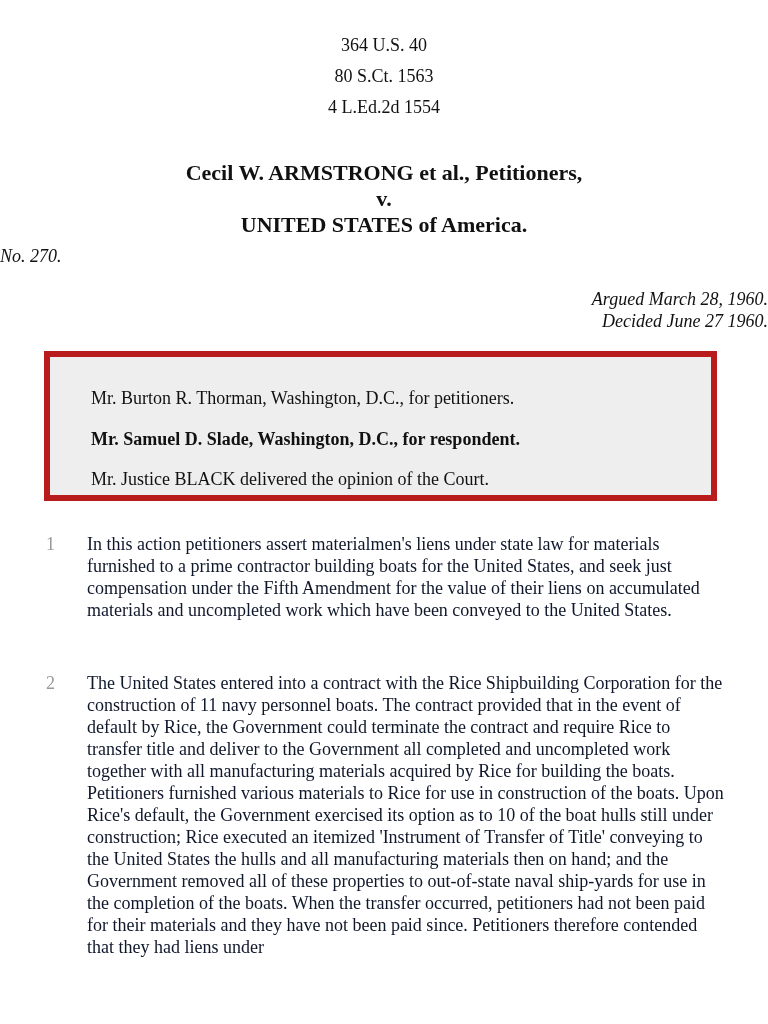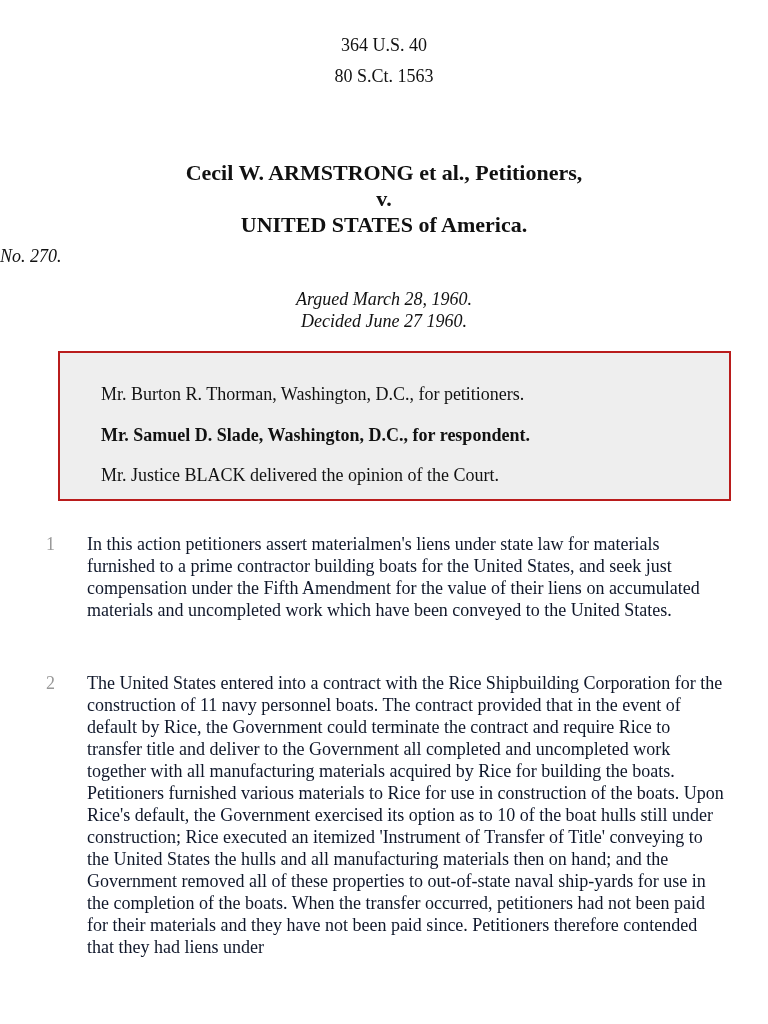--- a/index.html
+++ b/index.html
@@ -48,33 +48,33 @@
       width: 768px;
       text-align: left;
       font-style: italic;
       font-size: 18px;
     }
     .dates {
       position: absolute;
       top: 288px;
       left: 0;
       width: 768px;
-      text-align: center;
+      text-align: right;
       font-style: italic;
       font-size: 18px;
       line-height: 22px;
     }
     .counsel-box {
       position: absolute;
       top: 351px;
-      left: 58px;
+      left: 44px;
       width: 673px;
       height: 150px;
       background: #eeeeee;
-      border: 2px solid #b91c1c;
+      border: 6px solid #b91c1c;
       box-sizing: border-box;
     }
     .counsel-line {
       position: absolute;
       left: 41px;
       font-size: 18px;
       line-height: 22px;
       white-space: nowrap;
     }
     .para {
@@ -101,20 +101,21 @@
     }
   </style>
 </head>
 <body>
 
 <div class="page">
 
   <div class="citations">
     <div class="citation">364 U.S. 40</div>
     <div class="citation">80 S.Ct. 1563</div>
+    <div class="citation">4 L.Ed.2d 1554</div>
   </div>
 
   <div class="case-title">
     <div>Cecil W. ARMSTRONG et al., Petitioners,</div>
     <div>v.</div>
     <div>UNITED STATES of America.</div>
   </div>
 
   <div class="docket">No. 270.</div>
 

